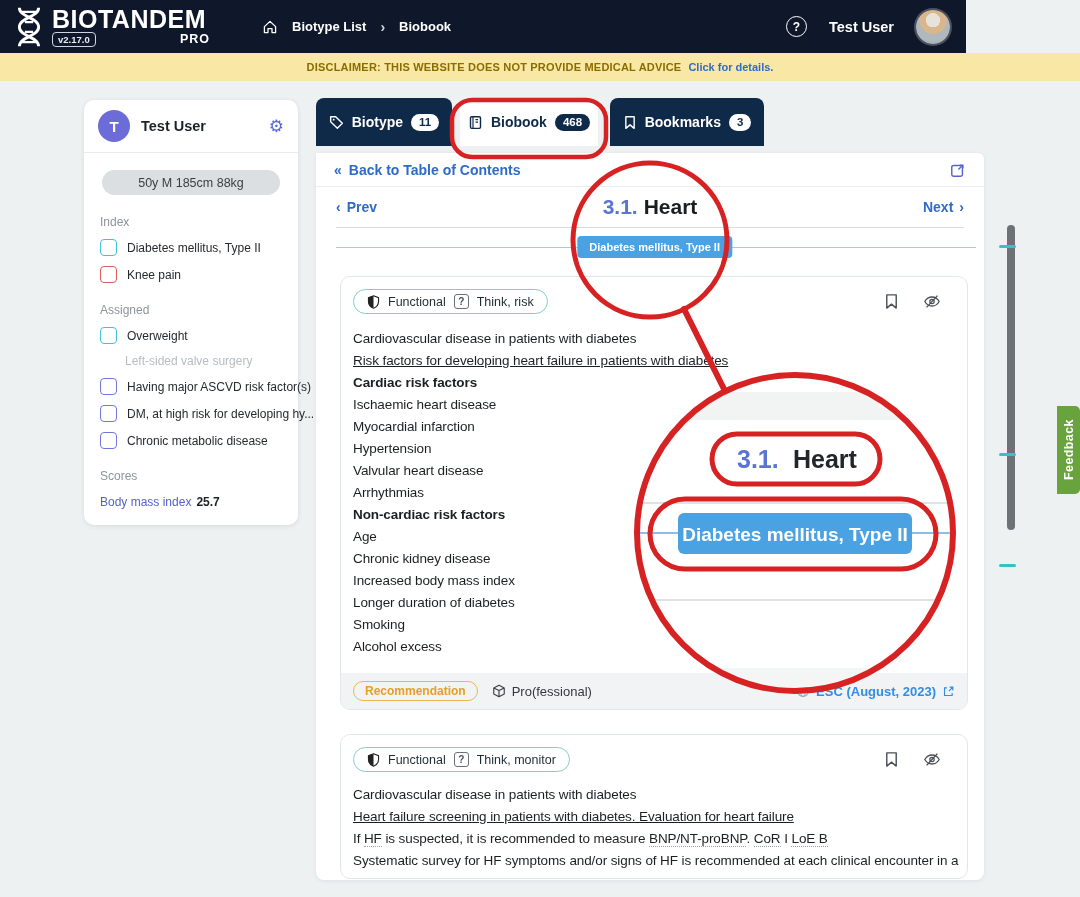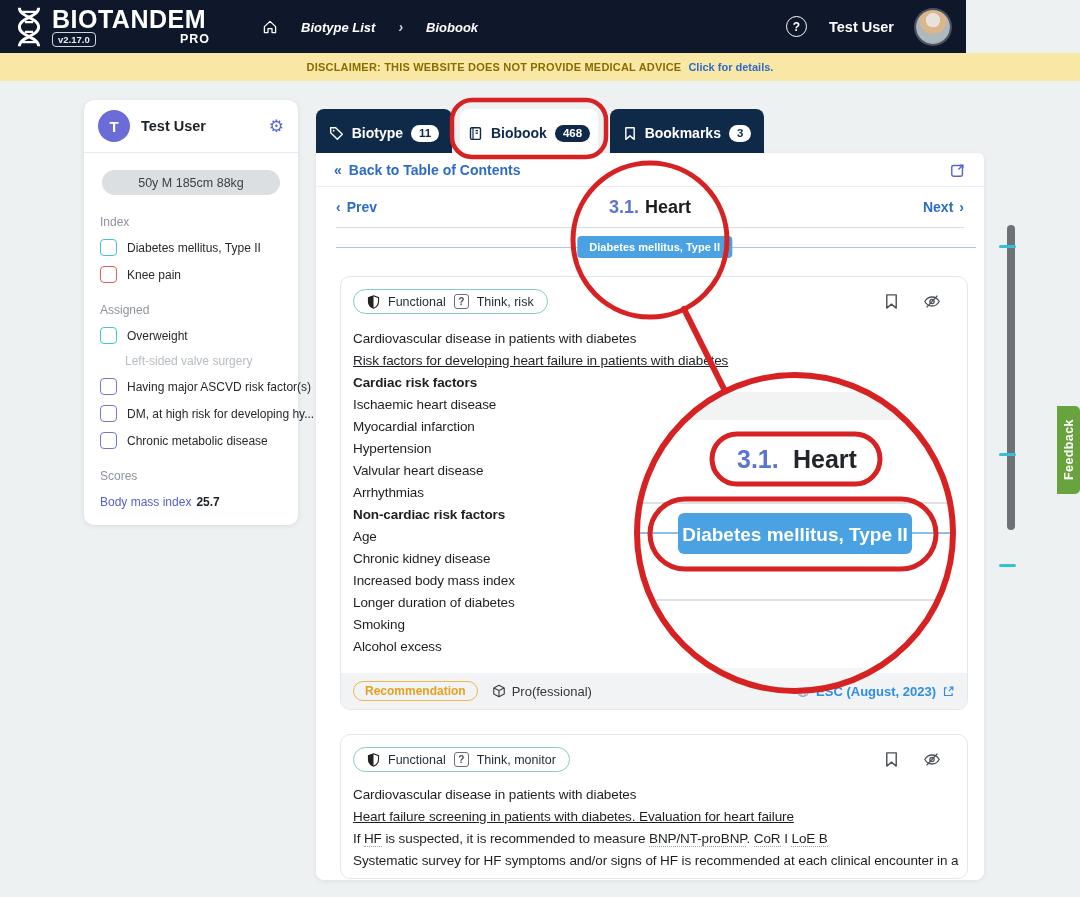--- a/index.html
+++ b/index.html
@@ -7,21 +7,21 @@
     font-family:"Liberation Sans","DejaVu Sans",sans-serif;-webkit-font-smoothing:antialiased;}
 
   
   .navbar{position:absolute;top:0;left:0;width:966px;height:53px;background:#0f172a;display:flex;align-items:center;}
   .brand{display:flex;align-items:center;margin-left:12px;}
   .brand-text{margin-left:6px;display:flex;flex-direction:column;}
   .brand-name{color:#fff;font-weight:bold;font-size:25px;letter-spacing:.5px;line-height:24px;}
   .brand-sub{display:flex;align-items:center;justify-content:space-between;width:158px;margin-top:1px;}
   .ver-badge{border:1.4px solid #cdd6df;color:#e9eef3;font-size:9.5px;font-weight:bold;border-radius:4px;padding:0 5px;line-height:13px;}
   .pro{color:#fff;font-weight:bold;font-size:12.5px;letter-spacing:1px;}
-  .crumbs{display:flex;align-items:flex-end;gap:23px;margin-left:52px;color:#fff;font-size:13px;font-weight:600;font-style:italic;}
+  .crumbs{display:flex;align-items:flex-start;gap:14px;margin-left:52px;color:#fff;font-size:13px;font-weight:600;}
   .crumb-sep{color:#cfd8e0;font-size:14px;font-weight:bold;}
   .nav-right{margin-left:auto;display:flex;align-items:center;gap:22px;margin-right:16px;}
   .help-circle{width:19px;height:19px;border:1.6px solid #fff;border-radius:50%;color:#fff;font-size:12px;font-weight:bold;
     display:flex;align-items:center;justify-content:center;}
   .nav-user{color:#fff;font-size:14.5px;font-weight:bold;}
   .avatar-photo{width:34px;height:34px;border-radius:50%;
     background:radial-gradient(circle at 50% 30%,#e7e3da 0 24%,#d9b68c 25% 46%,#aeb8bd 48% 72%,#8fa0aa 100%);
     box-shadow:0 0 0 2px rgba(255,255,255,.25);}
 
   
@@ -46,36 +46,36 @@
   .cbx.cyan{border:1.7px solid #3ec6d3;}
   .cbx.red{border:1.7px solid #e05b5b;}
   .cbx.purple{border:1.7px solid #7277d8;}
   .sb-item{font-size:12px;color:#26292d;white-space:nowrap;}
   .sb-item.disabled{color:#b6bcc2;margin-left:25px;}
   .sb-score{margin:12px 16px 0;font-size:12px;}
   .sb-score a{color:#5560d0;text-decoration:none;cursor:pointer;}
   .sb-score b{color:#1c2126;margin-left:5px;}
 
   
-  .tab{position:absolute;top:109px;height:48px;background:#0f2948;border-radius:8px 8px 0 0;color:#fff;
+  .tab{position:absolute;top:98px;height:48px;background:#0f2948;border-radius:8px 8px 0 0;color:#fff;
     display:flex;align-items:center;justify-content:center;gap:8px;font-size:14px;font-weight:bold;cursor:pointer;}
   .tab .badge{background:#fff;color:#0f2948;border-radius:10px;font-size:11.5px;font-weight:bold;padding:2px 8px;line-height:13px;}
   .tab.active{background:#fff;color:#0f2948;}
   .tab.active .badge{background:#0f2948;color:#fff;}
   .tab svg{flex:none;}
 
   
   .panel{position:absolute;left:316px;top:153px;width:668px;height:727px;background:#fff;
     border-radius:0 6px 8px 8px;box-shadow:0 1px 4px rgba(20,40,60,.08);display:flex;flex-direction:column;overflow:hidden;}
   .back-row{height:33px;display:flex;align-items:center;padding:0 18px;border-bottom:1px solid #e9edee;flex:none;}
   .back-link{color:#2e6bc8;font-size:14px;font-weight:600;display:flex;align-items:center;gap:7px;cursor:pointer;}
   .expand-btn{margin-left:auto;cursor:pointer;display:flex;}
   .nav-row{height:40px;display:flex;align-items:center;padding:0 20px;flex:none;}
   .pn-link{color:#2e6bc8;font-size:14px;font-weight:600;display:flex;align-items:center;gap:6px;cursor:pointer;}
-  .section-title{position:absolute;left:0;right:0;text-align:center;font-size:18px;pointer-events:none;}
+  .section-title{position:absolute;left:0;right:0;text-align:center;font-size:21px;pointer-events:none;}
   .sec-num{color:#5b74d4;font-weight:600;}
   .sec-name{color:#1b1e21;font-weight:600;margin-left:6px;}
   .nav-row{position:relative;}
   .next{margin-left:auto;}
   .rule{height:1px;background:#d8dcdf;margin:0 20px;flex:none;}
   .chip-line{position:relative;height:30px;margin-top:4px;flex:none;}
   .chip-line .line{position:absolute;left:20px;right:8px;top:50%;height:1px;background:#a9c9e9;}
   .chip{position:absolute;left:50%;top:50%;transform:translate(-47%,-50%);background:#4ba2e2;color:#fff;
     font-size:11px;font-weight:bold;border-radius:4px;padding:5px 12px;white-space:nowrap;cursor:pointer;}
 

